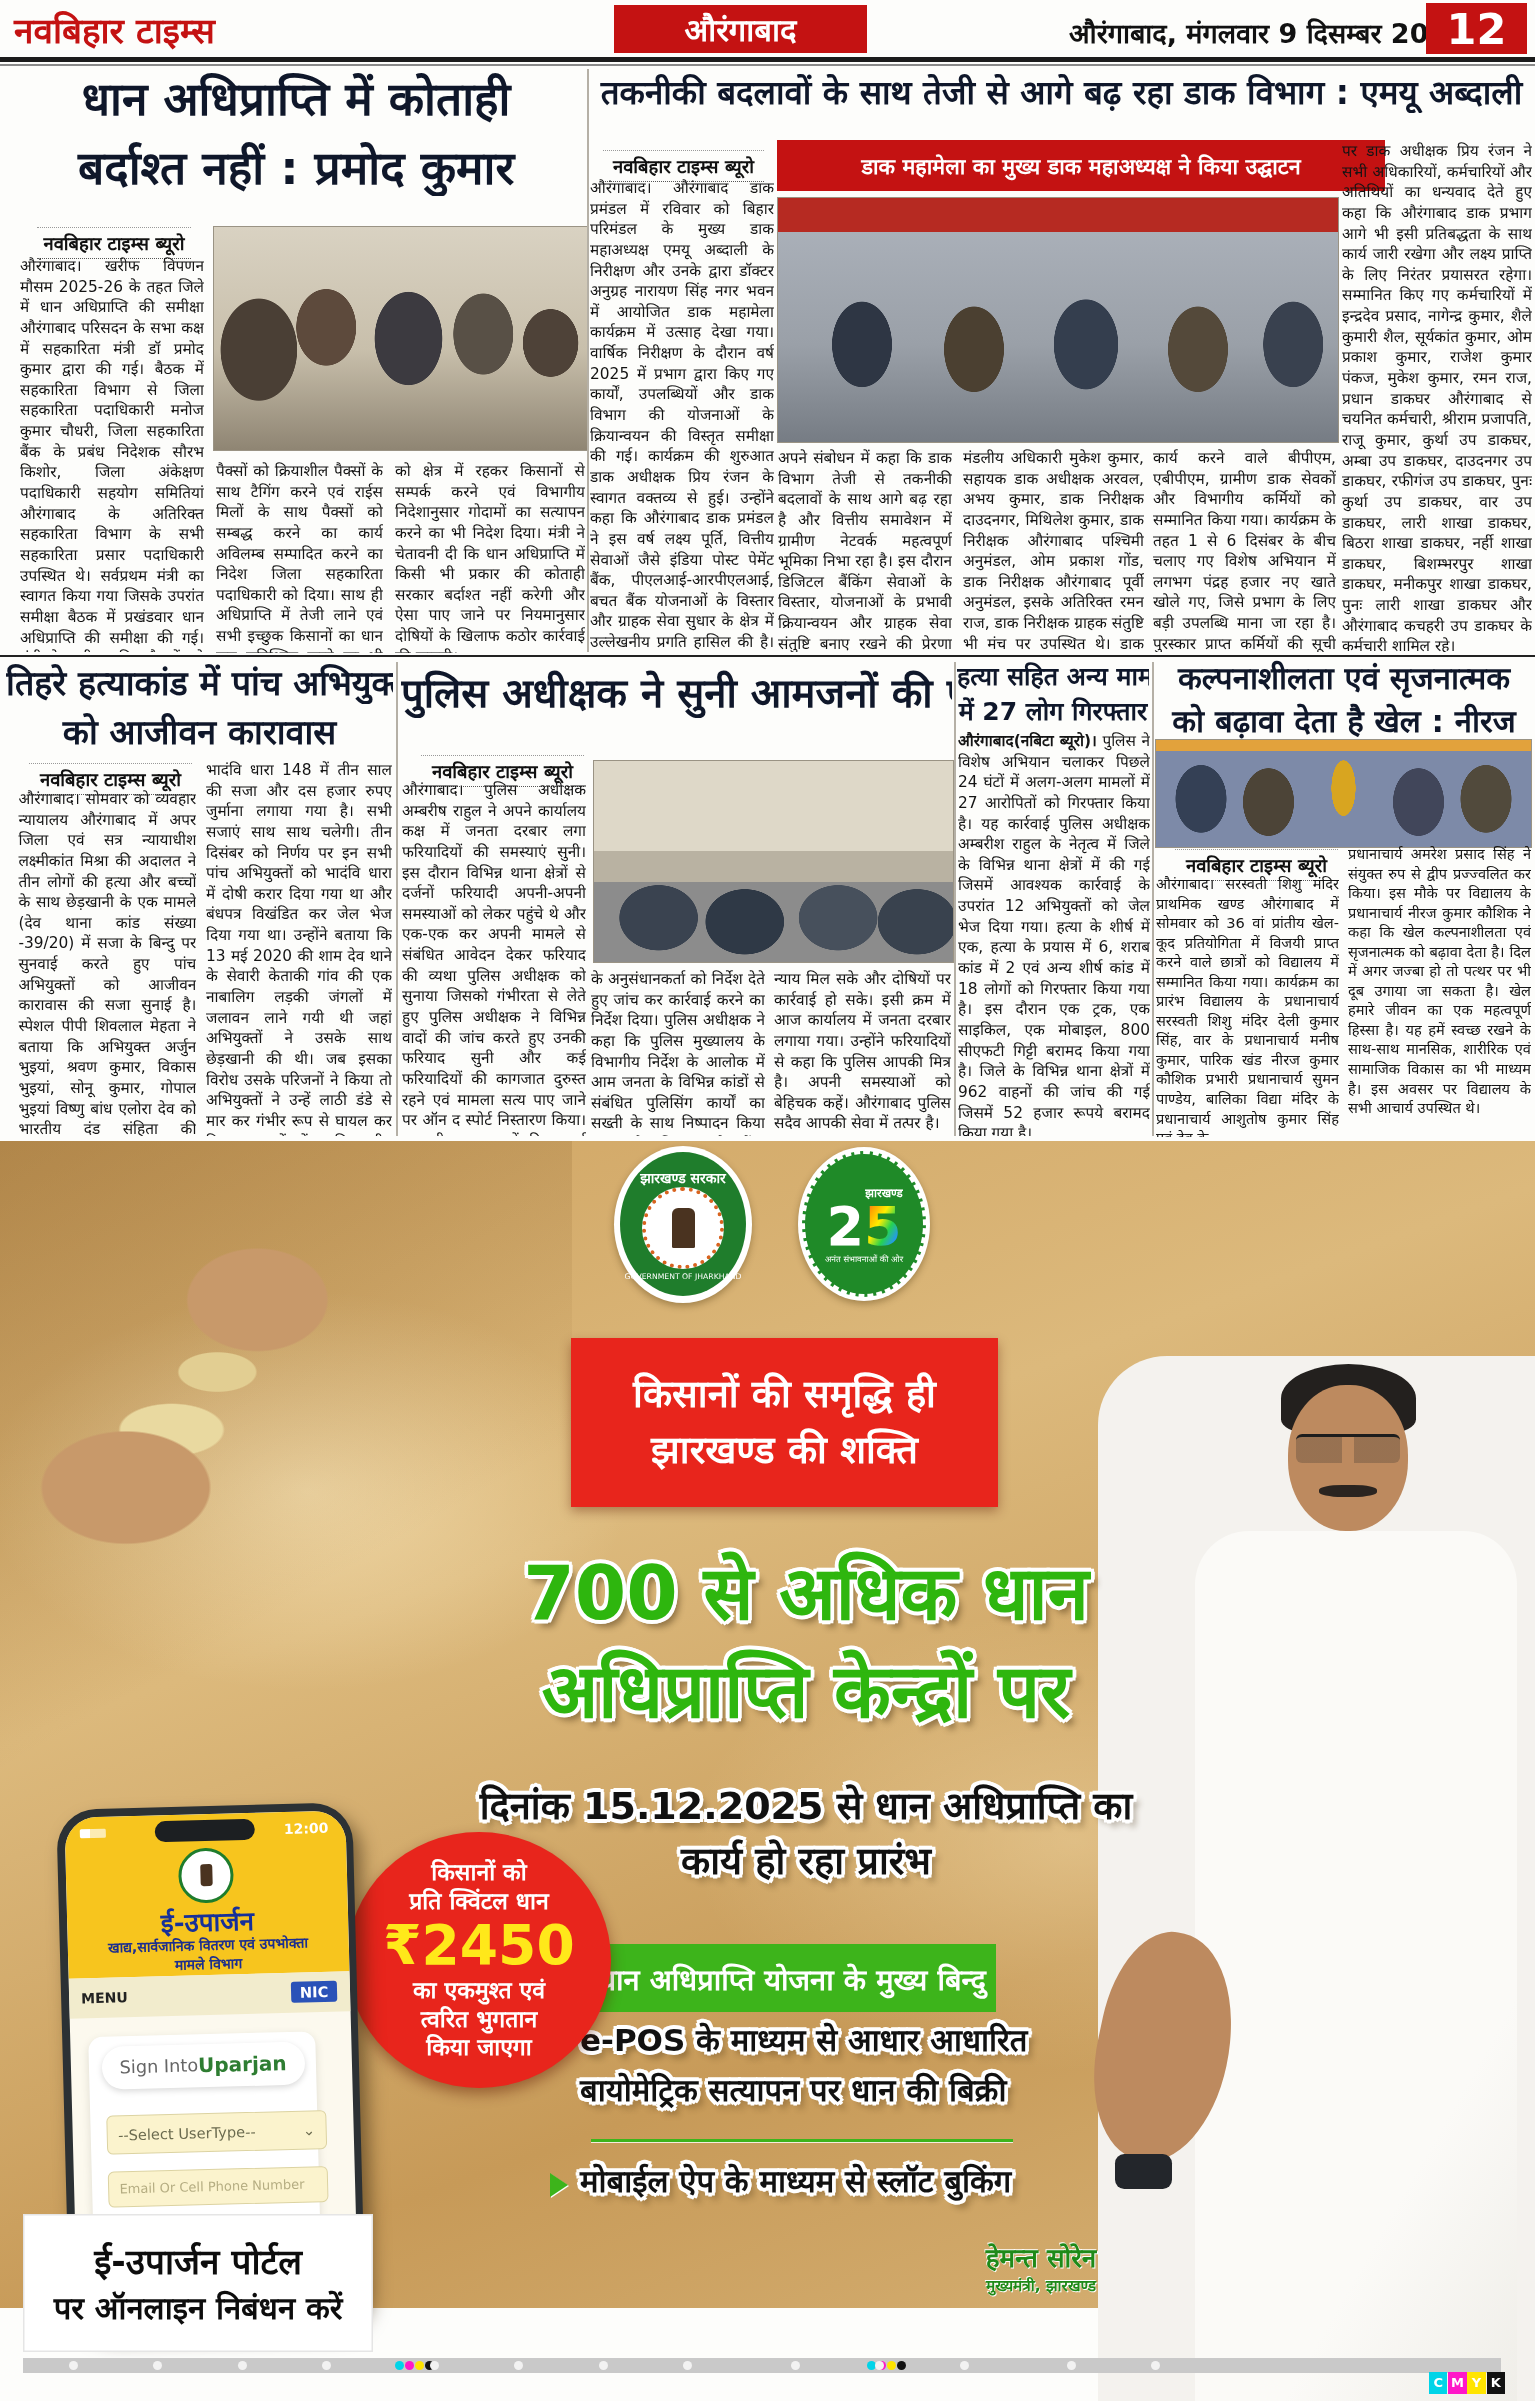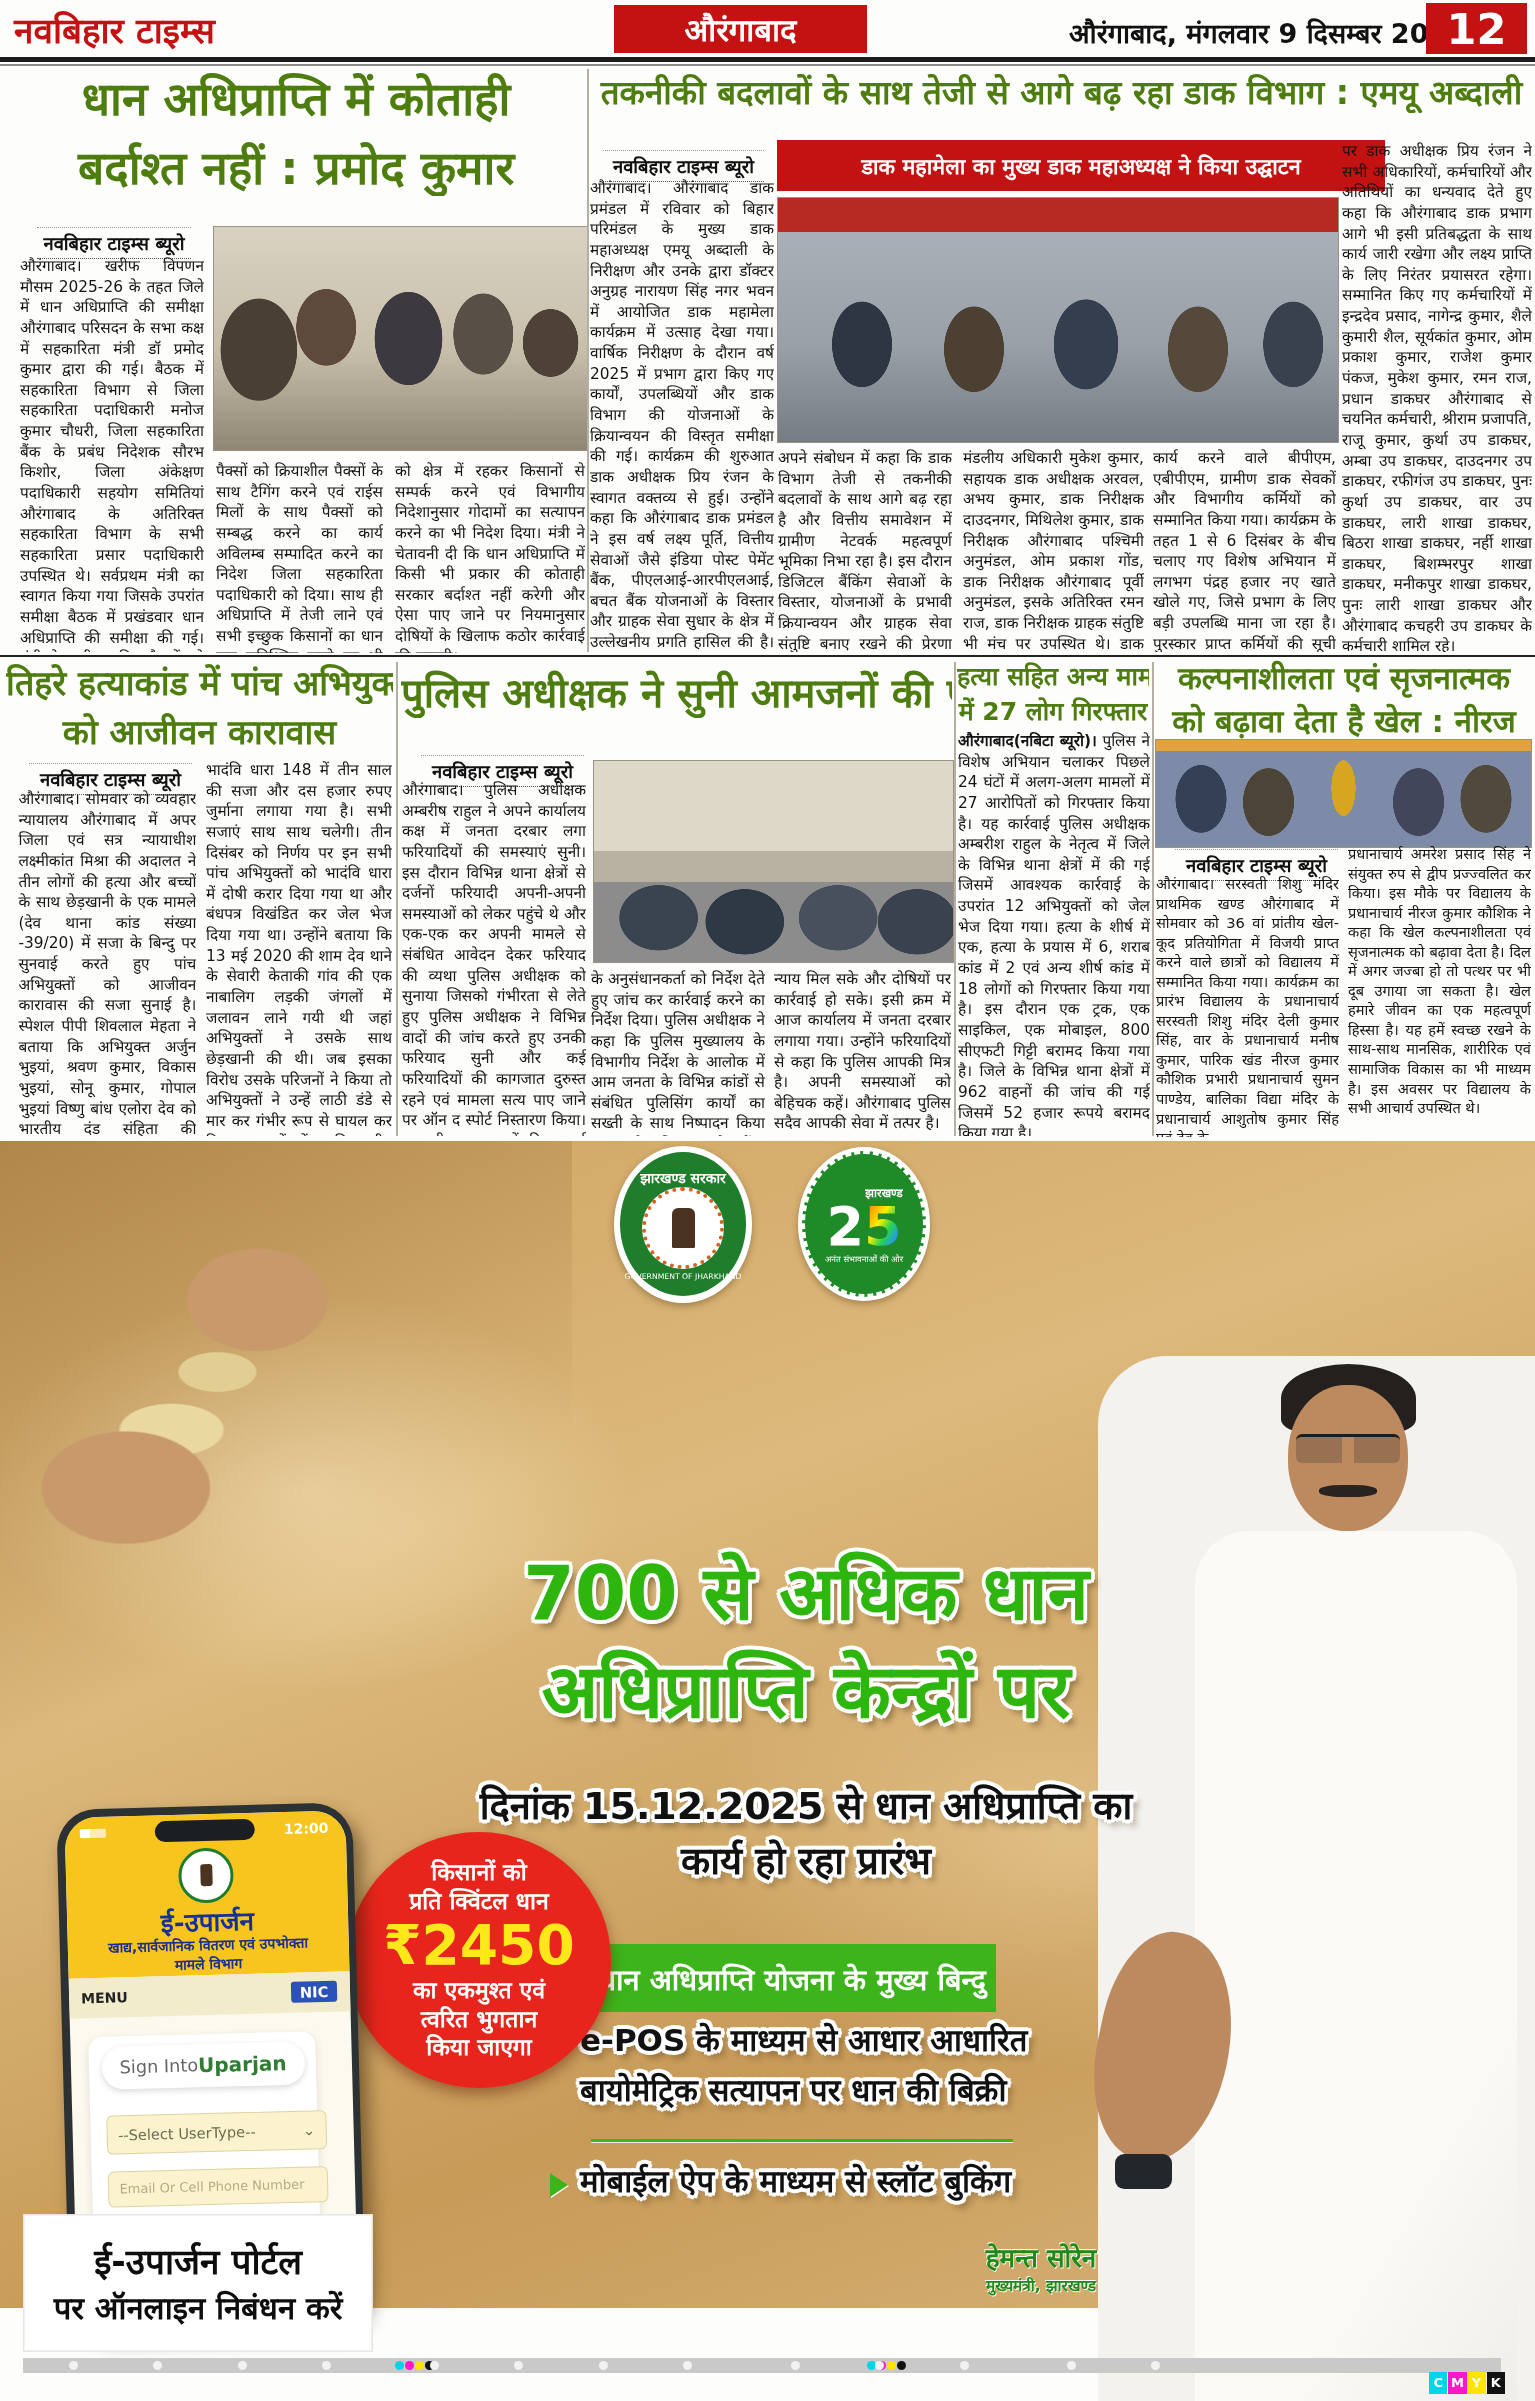--- a/index.html
+++ b/index.html
@@ -1,20 +1,20 @@
 <!DOCTYPE html>
 <html style="font-size:12.3px"><head>
 <meta charset="utf-8">
 <style>
   html,body{margin:0;padding:0;background:#e8e8e8;}
   #page{position:relative;width:1535px;height:2401px;background:#fdfdfb;overflow:hidden;
         font-family:"DejaVu Sans","Liberation Sans",sans-serif;color:#111;}
   .abs{position:absolute;}
   .c{display:flex;align-items:center;justify-content:center;text-align:center;}
-  .hl{font-weight:bold;color:#4d7c0f;line-height:1.22;text-align:center;white-space:nowrap;overflow:hidden;}
+  .hl{font-weight:bold;color:#0f172a;line-height:1.22;text-align:center;white-space:nowrap;overflow:hidden;}
   .bodytxt{font-size:15.4px;line-height:1.34;text-align:justify;color:#141414;overflow:hidden;}
   .byline{font-weight:bold;font-size:18.4px;text-align:center;color:#111;
           border-bottom:1.5px dotted #555;border-top:0.8px dotted #999;padding:1.5px 0 3.1px 0;white-space:nowrap;overflow:hidden;}
   .vrule{width:1.5px;background:#b5b0a6;}
   .photo{overflow:hidden;border:0.8px solid #9a9384;}
   .redbox{background:#c41212;color:#fff;font-weight:bold;}
   
   .photoA{background:
      radial-gradient(69px 92px at 12% 55%, #4a3f35 55%, rgba(0,0,0,0) 56%),
      radial-gradient(54px 69px at 30% 45%, #5d4a3c 55%, rgba(0,0,0,0) 56%),
@@ -161,20 +161,24 @@
       <div class="c" style="width:118px;height:140px;border-radius:50%;background:#1f8a28;border:3.8px dashed #fff;flex-direction:column;">
         <div style="font-size:11.5px;color:#fff;font-weight:bold;margin-left:40px;">झारखण्ड</div>
         <div style="display:flex;align-items:baseline;">
           <span style="font-size:54px;font-weight:bold;color:#fff;line-height:1;">2</span>
           <span style="font-size:54px;font-weight:bold;line-height:1;background:linear-gradient(120deg,#ff3838,#ffa600,#ffee00,#27d34e,#2592ff,#b44bff);-webkit-background-clip:text;background-clip:text;color:transparent;">5</span>
         </div>
         <div style="font-size:8.4px;color:#fff;text-align:center;line-height:1.2;">अनंत संभावनाओं की ओर</div>
       </div>
     </div>
 
+    <div class="abs c" style="left:571px;top:197px;width:427px;height:169px;background:#e8251c;flex-direction:column;box-shadow:0 4.6px 10.7px rgba(90,20,0,.4);">
+      <div style="color:#fff;font-weight:bold;font-size:38px;line-height:1.45;white-space:nowrap;">किसानों की समृद्धि ही</div>
+      <div style="color:#fff;font-weight:bold;font-size:38px;line-height:1.45;white-space:nowrap;">झारखण्ड की शक्ति</div>
+    </div>
 
     <div class="abs c greenbig outline-w" style="left:476px;top:399px;width:660px;font-size:74px;">700 से अधिक धान</div>
     <div class="abs c greenbig outline-w" style="left:476px;top:497px;width:660px;font-size:74px;">अधिप्राप्ति केन्द्रों पर</div>
 
     <div class="abs c blackbig outline-w" style="left:476px;top:637px;width:660px;font-size:38px;">दिनांक 15.12.2025 से धान अधिप्राप्ति का</div>
     <div class="abs c" style="left:588px;top:803px;width:408px;height:68px;background:#3db41b;">
       <span style="color:#fff;font-weight:bold;font-size:29px;white-space:nowrap;">धान अधिप्राप्ति योजना के मुख्य बिन्दु</span>
     </div>
 
     <div class="abs c blackbig outline-w" style="left:476px;top:692px;width:660px;font-size:38px;">कार्य हो रहा प्रारंभ</div>

